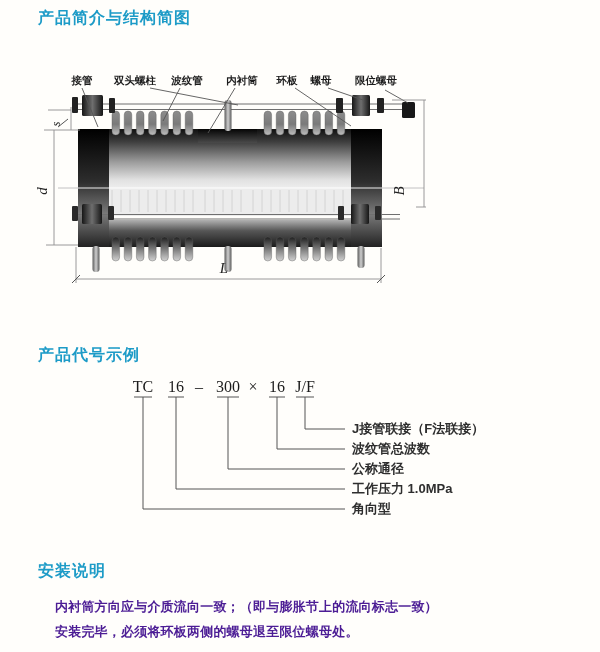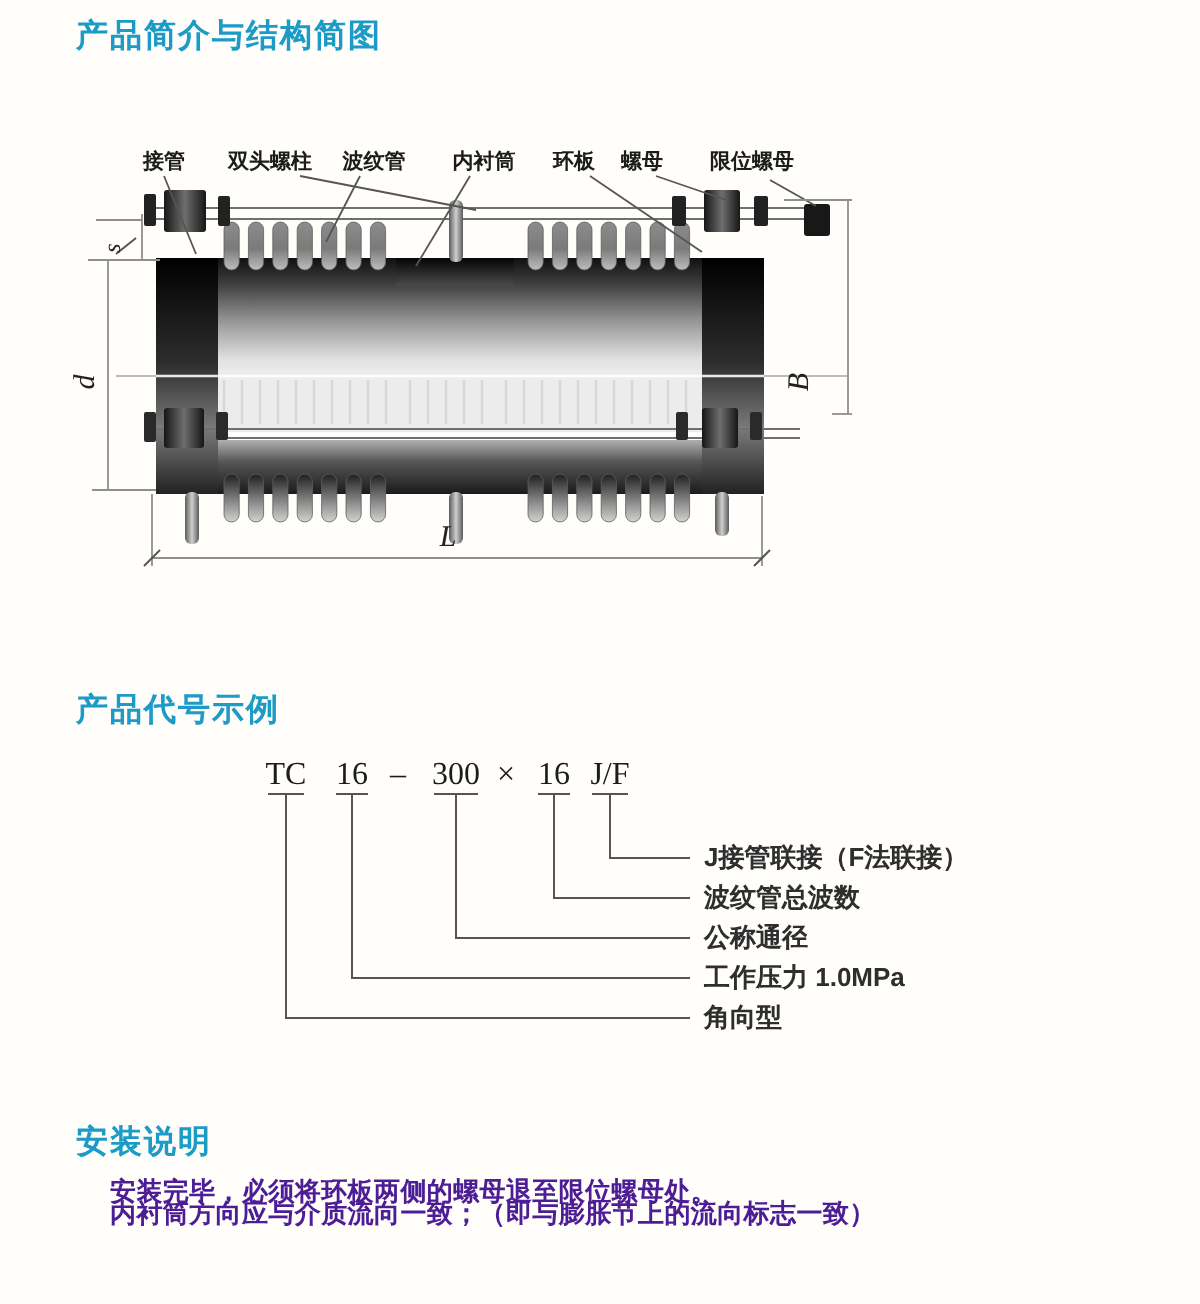--- a/index.html
+++ b/index.html
@@ -26,21 +26,21 @@
 </head>
 <body>
 
 <div class="page">
 
   <h2 class="section-title" style="top:8px;">产品简介与结构简图</h2>
   <h2 class="section-title" style="top:345px;">产品代号示例</h2>
   <h2 class="section-title" style="top:561px;text-align:right;">安装说明</h2>
 
   <div class="install-line" style="top:598px;">内衬筒方向应与介质流向一致；（即与膨胀节上的流向标志一致）</div>
-  <div class="install-line" style="top:587px;">安装完毕，必须将环板两侧的螺母退至限位螺母处。</div>
+  <div class="install-line" style="top:623px;">安装完毕，必须将环板两侧的螺母退至限位螺母处。</div>
 
   <svg width="600" height="652" viewBox="0 0 600 652">
     <defs>
       <linearGradient id="bodyGrad" x1="0" y1="0" x2="0" y2="1">
         <stop offset="0" stop-color="#101010"></stop>
         <stop offset="0.22" stop-color="#404040"></stop>
         <stop offset="0.55" stop-color="#9c9c9c"></stop>
         <stop offset="0.85" stop-color="#e2e2e2"></stop>
         <stop offset="1" stop-color="#efefef"></stop>
       </linearGradient>

